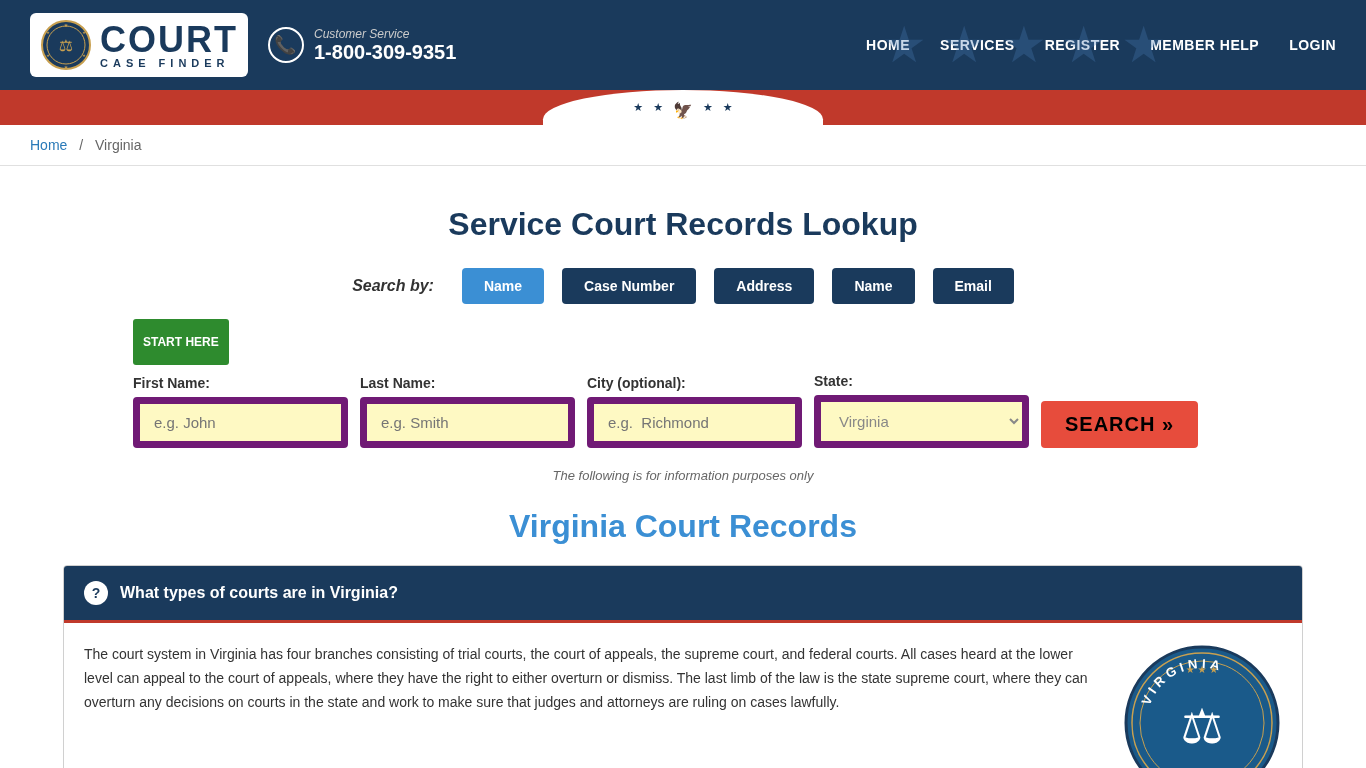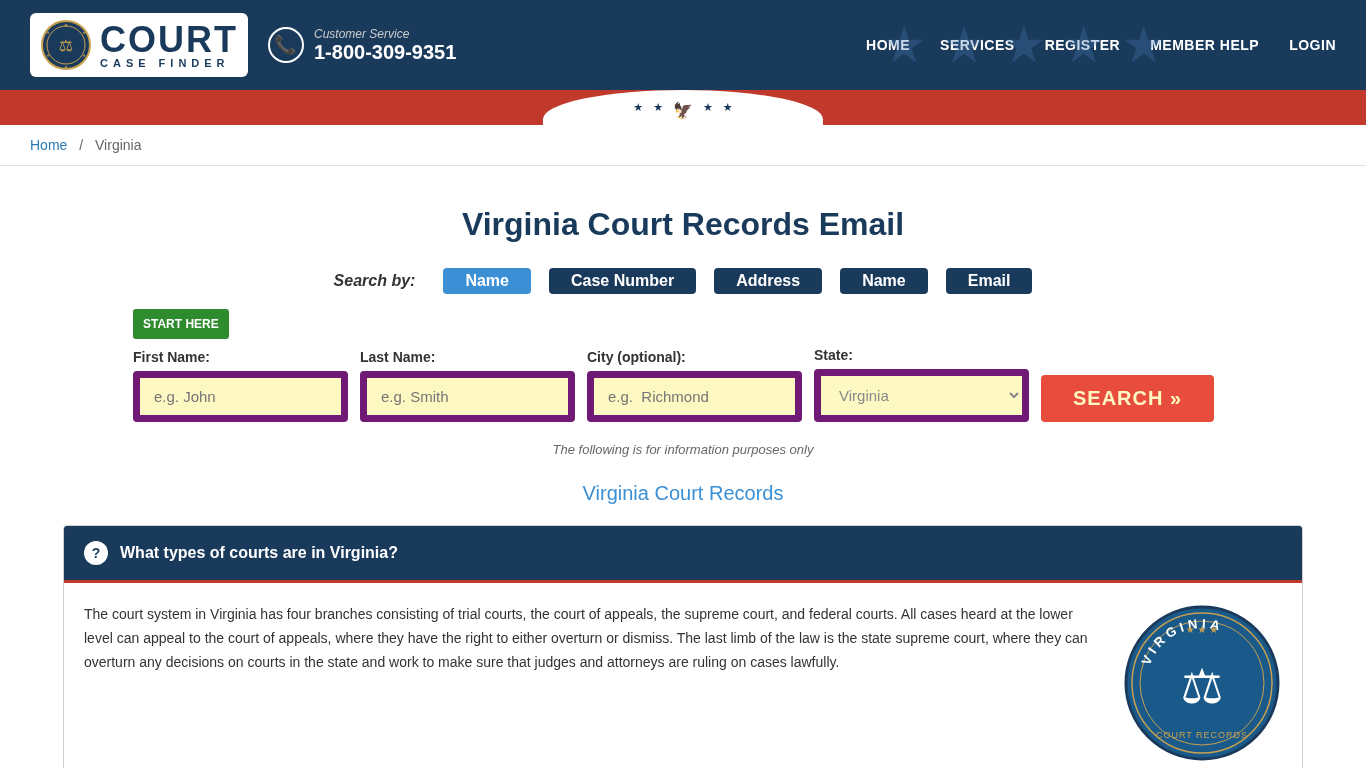--- a/index.html
+++ b/index.html
@@ -154,44 +154,44 @@
       margin-bottom: 15px;
     }
     .search-by-label {
       font-size: 16px;
       font-weight: bold;
       font-style: italic;
       color: #333;
       margin-right: 10px;
     }
     .tab-btn {
-      padding: 4px 22px;
+      padding: 10px 22px;
       border: none;
       border-radius: 4px;
-      font-size: 16px;
+      font-size: 14px;
       font-weight: bold;
       cursor: pointer;
     }
     .tab-btn.active {
       background: #3b8fd4;
       color: #fff;
     }
     .tab-btn.inactive {
       background: #1a3a5c;
       color: #fff;
     }
 
     
     .start-here-badge {
       display: inline-block;
       background: #2e8b2e;
       color: #fff;
       font-size: 12px;
       font-weight: bold;
-      padding: 8px 10px;
+      padding: 16px 10px;
       border-radius: 3px;
       margin-bottom: 8px;
     }
     .search-form {
       display: flex;
       align-items: flex-end;
       gap: 12px;
       justify-content: flex-start;
       max-width: 1100px;
       margin: 0 auto;
@@ -213,45 +213,45 @@
       font-size: 15px;
       background: #fef9c3;
       color: #888;
     }
     .fn-input { width: 215px; }
     .ln-input { width: 215px; }
     .city-input { width: 215px; }
     .state-select { width: 215px; }
     .search-btn {
       background: #e74c3c;
-      color: #fef9c3;
+      color: #000000;
       border: none;
       border-radius: 4px;
-      padding: 12px 32px;
+      padding: 12px 24px;
       font-size: 20px;
       font-weight: bold;
       cursor: pointer;
       white-space: nowrap;
       letter-spacing: 1px;
     }
 
     
     .info-text {
       text-align: center;
       font-style: italic;
       font-size: 13px;
       color: #666;
       margin: 15px 0 25px;
     }
 
     
     .section-title {
       text-align: center;
-      font-size: 20px;
-      font-weight: normal;
+      font-size: 32px;
+      font-weight: bold;
       color: #3b8fd4;
       margin-bottom: 20px;
     }
 
     
     .faq-item {
       border: 1px solid #d0d0d0;
       border-radius: 4px;
       overflow: hidden;
       margin-bottom: 0;
@@ -397,21 +397,21 @@
 </div>
 
 <div class="breadcrumb">
   <a href="#">Home</a>
   <span class="breadcrumb-sep">/</span>
   <span class="breadcrumb-current">Virginia</span>
 </div>
 
 <div class="main-content">
 
-  <h1 class="page-title">Virginia Court Records Email</h1>
+  <h1 class="page-title">Service Court Records Lookup</h1>
 
   <div class="search-section">
 
     <div class="search-by-row">
       <span class="search-by-label">Search by:</span>
       <button class="tab-btn active">Name</button>
       <button class="tab-btn inactive">Case Number</button>
       <button class="tab-btn inactive">Address</button>
       <button class="tab-btn inactive">Name</button>
       <button class="tab-btn inactive">Email</button>

